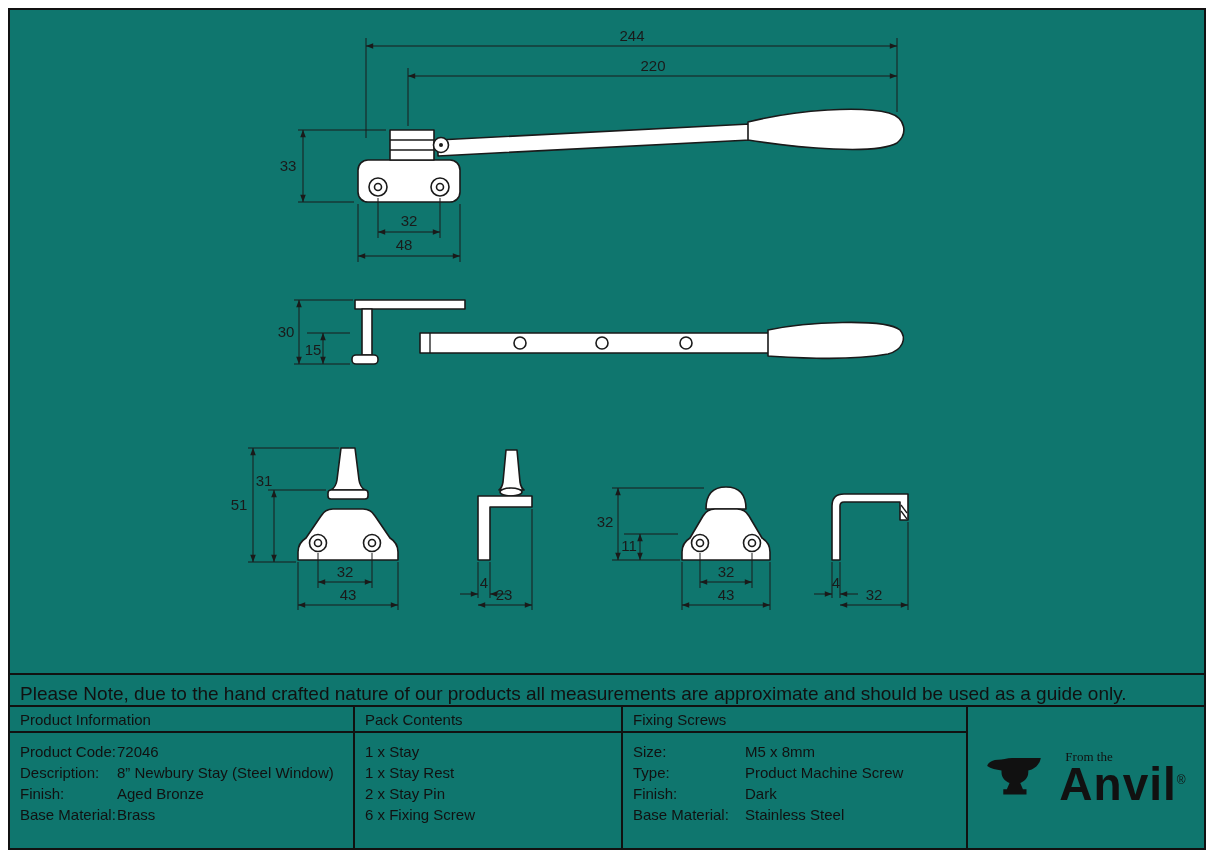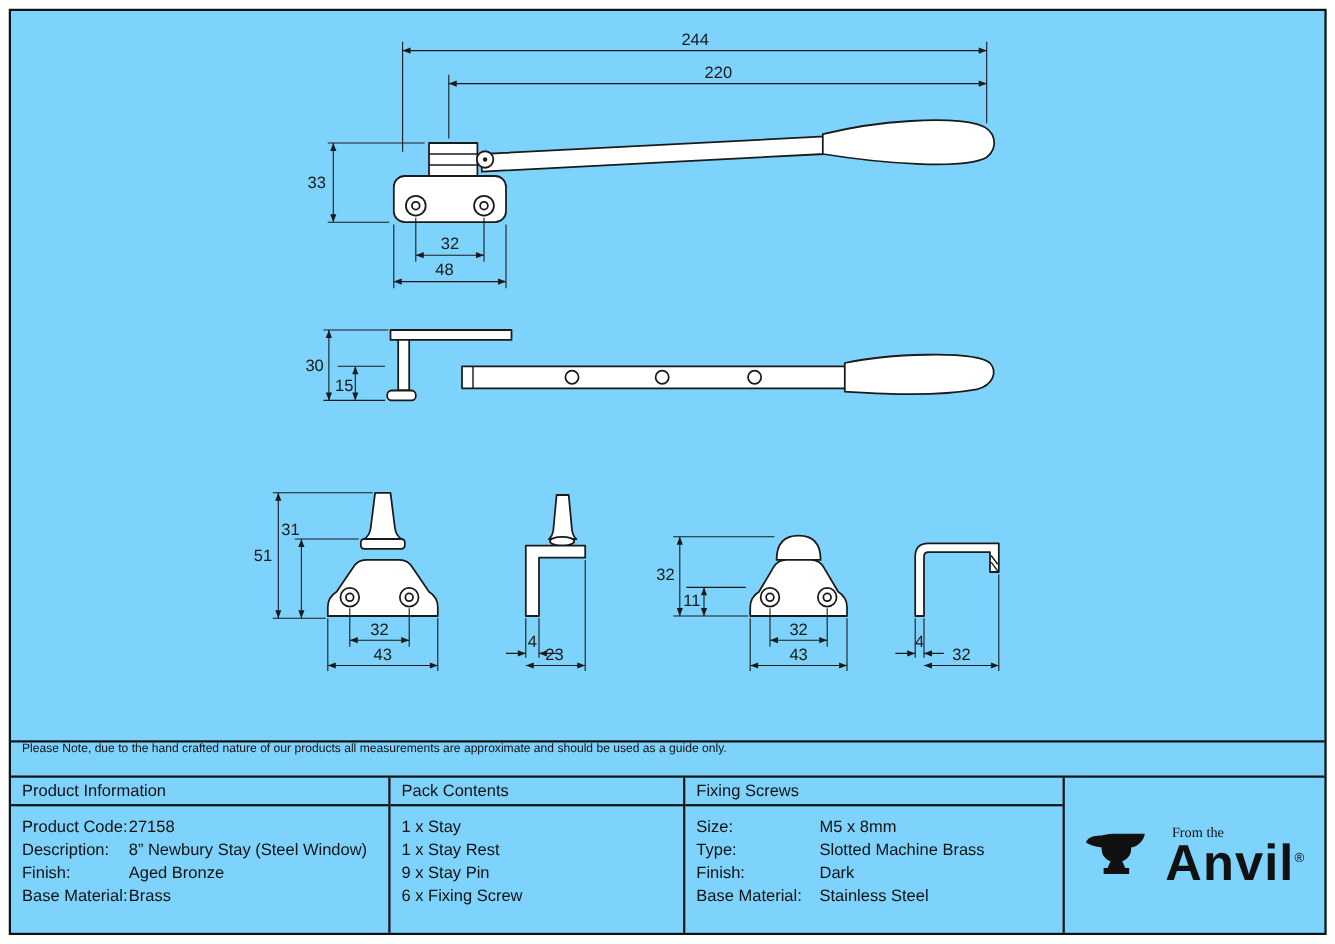--- a/index.html
+++ b/index.html
@@ -1,29 +1,29 @@
 <!DOCTYPE html>
 <html><head>
 <meta charset="utf-8">
 <style>
   * { box-sizing: border-box; margin: 0; padding: 0; }
   html, body { width: 1214px; height: 858px; background: #fff; }
   body { font-family: "Liberation Sans", sans-serif; color: #111; position: relative; }
-  .sheet { position: absolute; inset: 8px; border: 2px solid #111; background: #7dd3fc; }
+  .sheet { position: absolute; inset: 8px; border: 2px solid #111; background: #0f766e; }
   .drawing-area { position: absolute; top: 0; left: 0; right: 0; height: 663px; overflow: hidden; }
   .drawing-area svg { display: block; }
 
   .part  { fill: #fff; stroke: #1a1a1a; stroke-width: 1.6; stroke-linejoin: round; }
   .part2 { fill: none; stroke: #1a1a1a; stroke-width: 1.3; }
   .dim   { stroke: #1a1a1a; stroke-width: 1; fill: none; }
   .ext   { stroke: #1a1a1a; stroke-width: 1; fill: none; }
   .dimtxt { font-family: "Liberation Sans", sans-serif; font-size: 15px; fill: #1a1a1a; text-anchor: middle; }
 
   .note-bar { position: absolute; top: 663px; left: 0; right: 0; height: 32px; border-top: 2px solid #111;
-              display: flex; align-items: flex-start; padding-left: 10px; font-size: 11px; }
+              display: flex; align-items: flex-end; padding-left: 10px; font-size: 19px; }
   .info-table { position: absolute; top: 695px; left: 0; right: 0; bottom: 0; border-top: 2px solid #111; display: flex; }
   .col { height: 100%; display: flex; flex-direction: column; }
   .col-product { width: 345px; border-right: 2px solid #111; }
   .col-pack    { width: 268px; border-right: 2px solid #111; }
   .col-screws  { width: 345px; border-right: 2px solid #111; }
   .col-logo    { flex: 1; justify-content: center; align-items: center; flex-direction: row; display: flex; }
   .col-header  { height: 26px; border-bottom: 2px solid #111; display: flex; align-items: center; padding-left: 10px; font-size: 15px; flex: none; }
   .col-body    { padding: 8px 10px 0 10px; font-size: 15px; display: flex; flex-direction: column; }
   .kv   { display: flex; line-height: 21px; }
   .kv .k { width: 97px; flex: none; }
@@ -207,21 +207,21 @@
 
   <div class="info-table">
 
     <div class="col col-product">
       <div class="col-header">
         <span>Product Information</span>
       </div>
       <div class="col-body">
         <div class="kv">
           <span class="k">Product Code:</span>
-          <span class="v">27158</span>
+          <span class="v">72046</span>
         </div>
         <div class="kv">
           <span class="k">Description:</span>
           <span class="v">8” Newbury Stay (Steel Window)</span>
         </div>
         <div class="kv">
           <span class="k">Finish:</span>
           <span class="v">Aged Bronze</span>
         </div>
         <div class="kv">
@@ -231,37 +231,37 @@
       </div>
     </div>
 
     <div class="col col-pack">
       <div class="col-header">
         <span>Pack Contents</span>
       </div>
       <div class="col-body">
         <div class="pc-item">1 x Stay</div>
         <div class="pc-item">1 x Stay Rest</div>
-        <div class="pc-item">9 x Stay Pin</div>
+        <div class="pc-item">2 x Stay Pin</div>
         <div class="pc-item">6 x Fixing Screw</div>
       </div>
     </div>
 
     <div class="col col-screws">
       <div class="col-header">
         <span>Fixing Screws</span>
       </div>
       <div class="col-body">
         <div class="kv">
           <span class="k">Size:</span>
           <span class="v">M5 x 8mm</span>
         </div>
         <div class="kv">
           <span class="k">Type:</span>
-          <span class="v">Slotted Machine Brass</span>
+          <span class="v">Product Machine Screw</span>
         </div>
         <div class="kv">
           <span class="k">Finish:</span>
           <span class="v">Dark</span>
         </div>
         <div class="kv">
           <span class="k">Base Material:</span>
           <span class="v">Stainless Steel</span>
         </div>
       </div>

